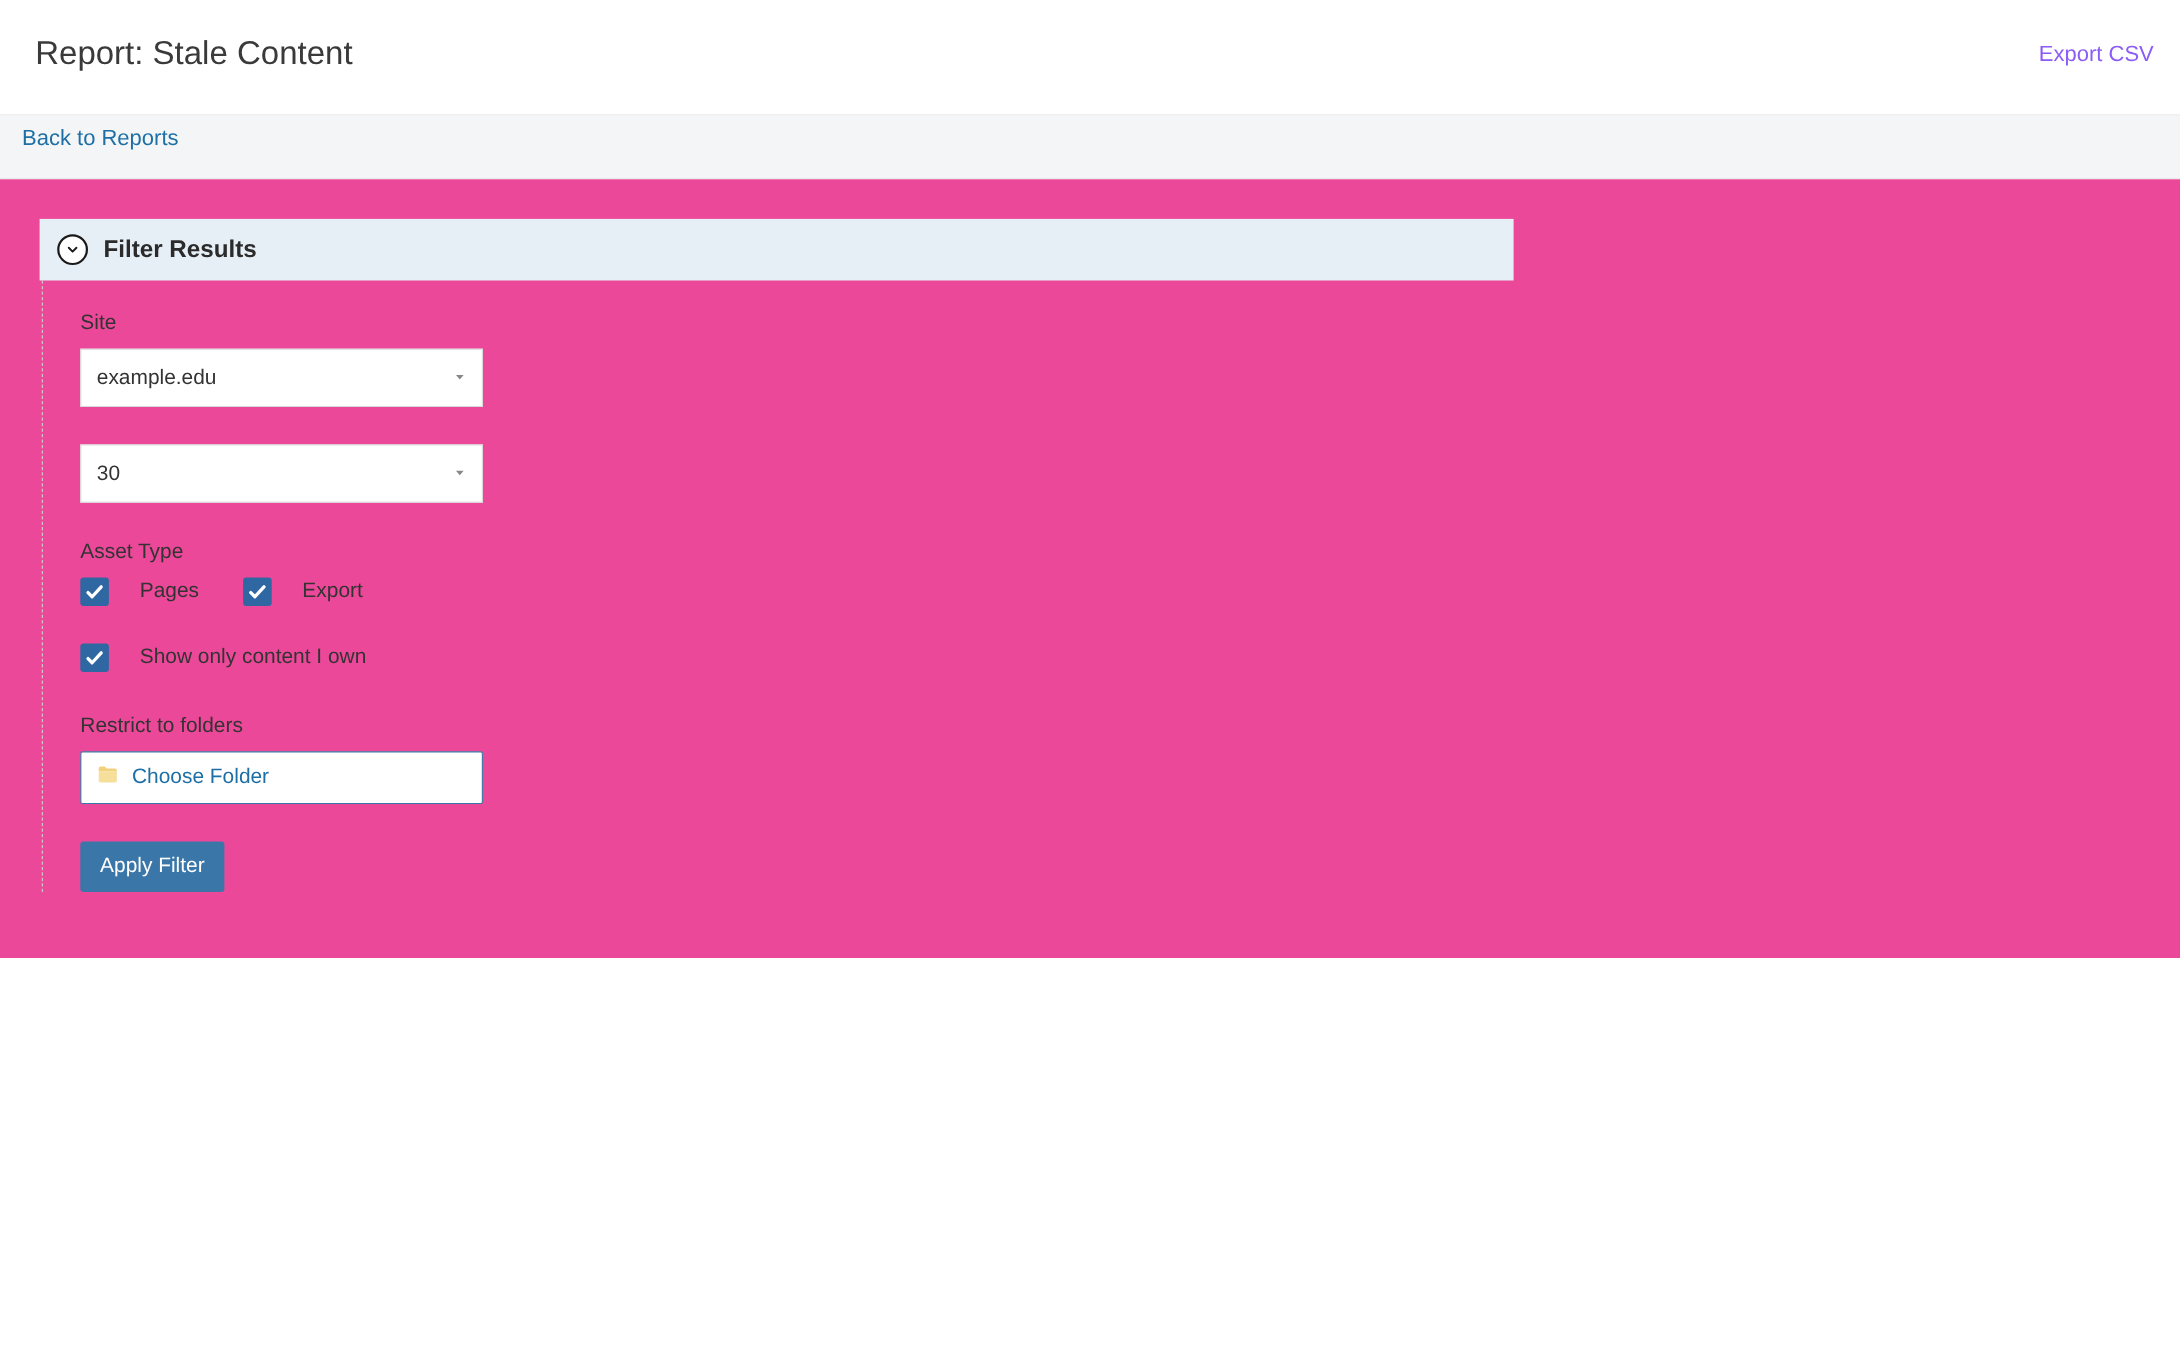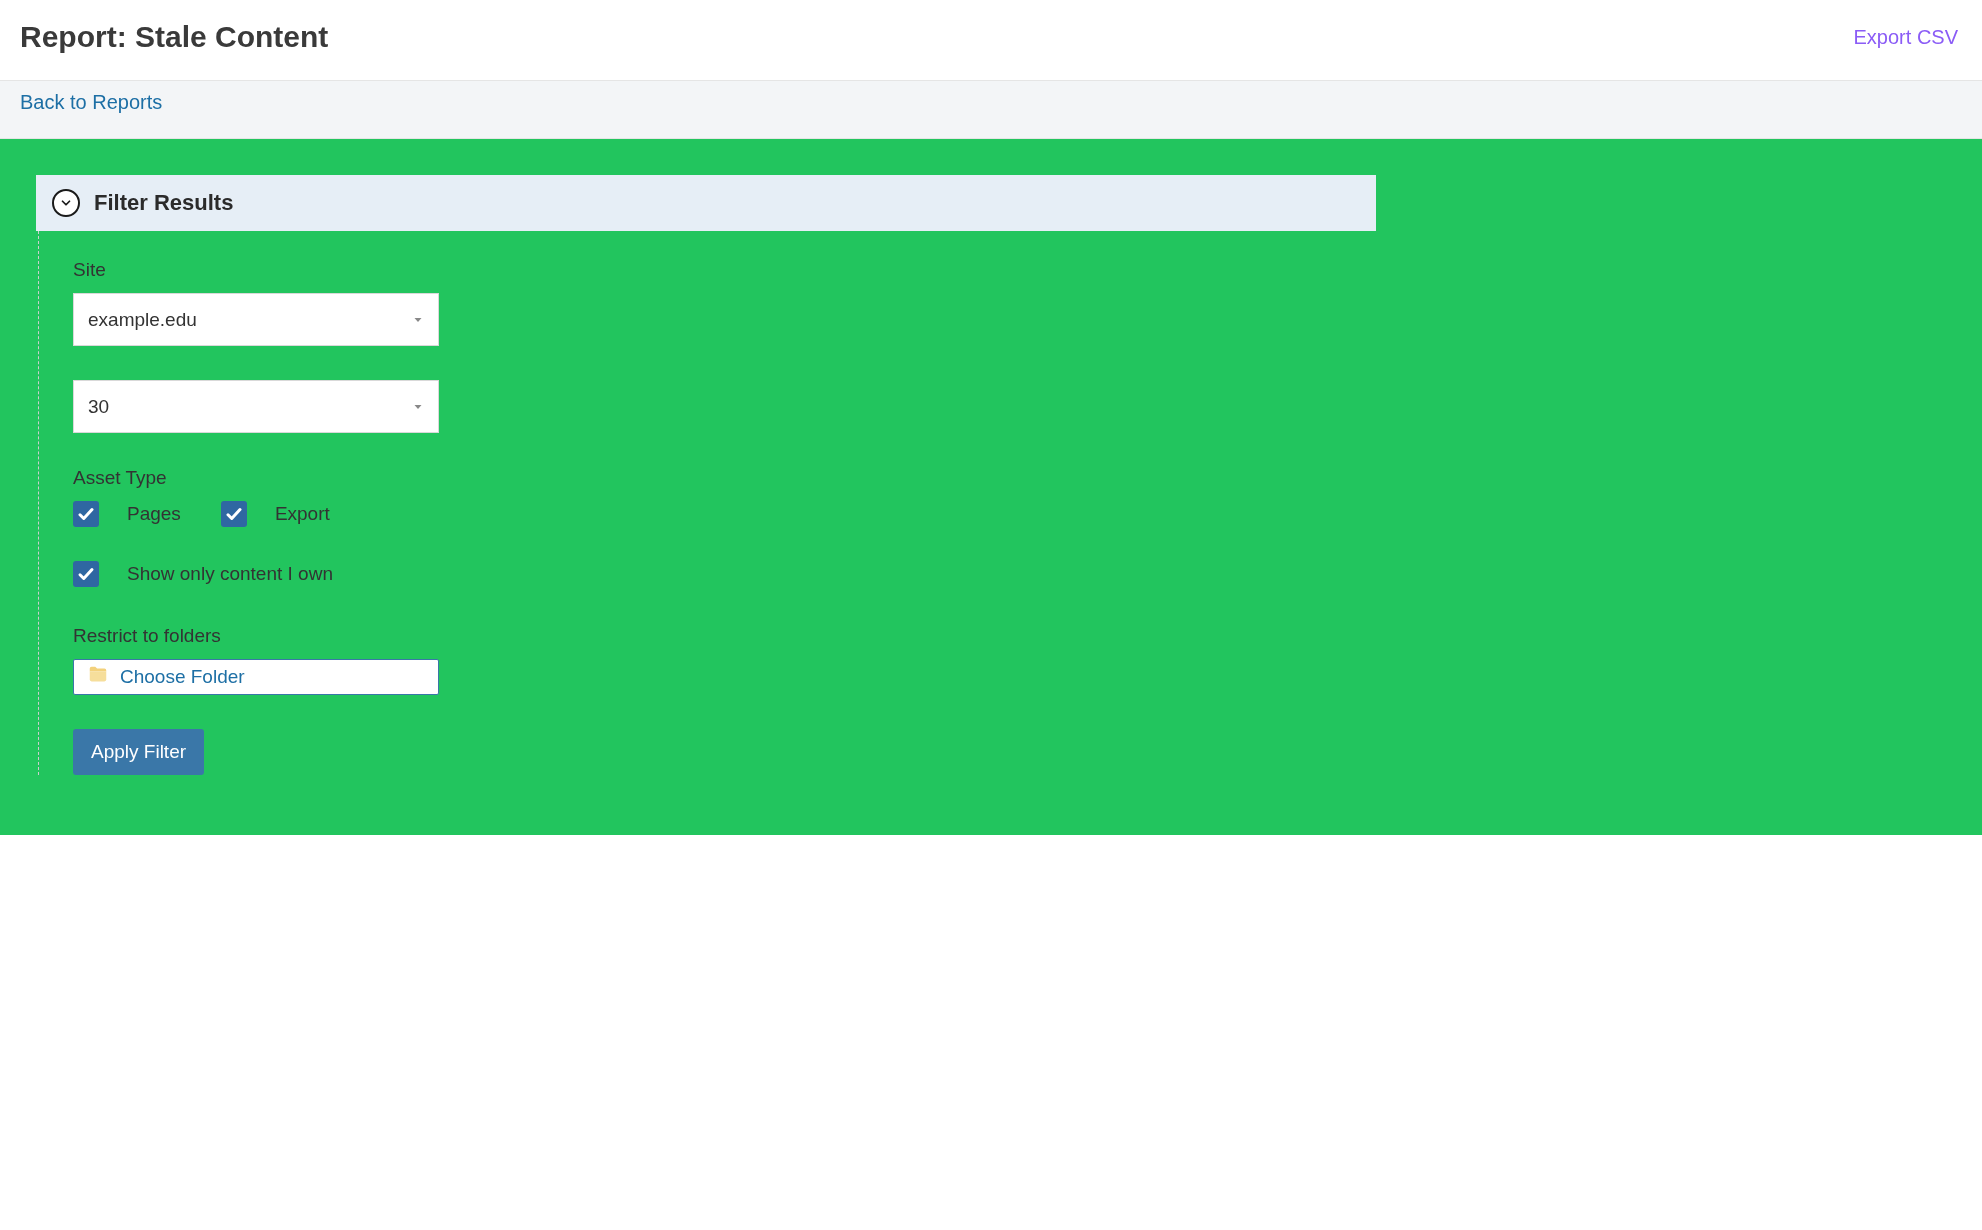--- a/index.html
+++ b/index.html
@@ -13,43 +13,43 @@
   .header {
     display: flex;
     align-items: center;
     justify-content: space-between;
     padding: 20px 24px 26px 20px;
     border-bottom: 1px solid #e5e5e5;
     background: #fff;
   }
   .page-title {
     font-size: 30px;
-    font-weight: 700;
+    font-weight: 400;
     color: #3a3a3a;
-    margin: 0;
+    margin: 12px;
   }
   .export-csv {
     font-size: 20px;
     color: #8b5cf6;
     text-decoration: none;
     cursor: pointer;
   }
   .breadcrumb-bar {
     background: #f3f5f7;
     border-bottom: 1px solid #e5e5e5;
     padding: 10px 20px 24px 20px;
   }
   .back-link {
     color: #1d6fa5;
     font-size: 20px;
     text-decoration: none;
     cursor: pointer;
   }
   .content-area {
-    background: #22c55e;
+    background: #ec4899;
     padding: 36px 20px 60px 36px;
   }
   .filter-panel {
     max-width: 1340px;
   }
   .filter-header {
     background: #e6eef6;
     padding: 14px 16px;
     display: flex;
     align-items: center;
@@ -116,21 +116,21 @@
     border-radius: 3px;
     display: flex;
     align-items: center;
     justify-content: center;
     cursor: pointer;
   }
   .checkbox svg { width: 18px; height: 18px; }
   .checkbox-label { font-size: 19px; color: #333; }
   .choose-folder-box {
     width: 366px;
-    height: 36px;
+    height: 48px;
     border: 1px solid #3a77a8;
     background: #fff;
     display: flex;
     align-items: center;
     padding: 0 12px;
     gap: 10px;
     cursor: pointer;
     border-radius: 2px;
   }
   .folder-icon svg { width: 24px; height: 22px; }

